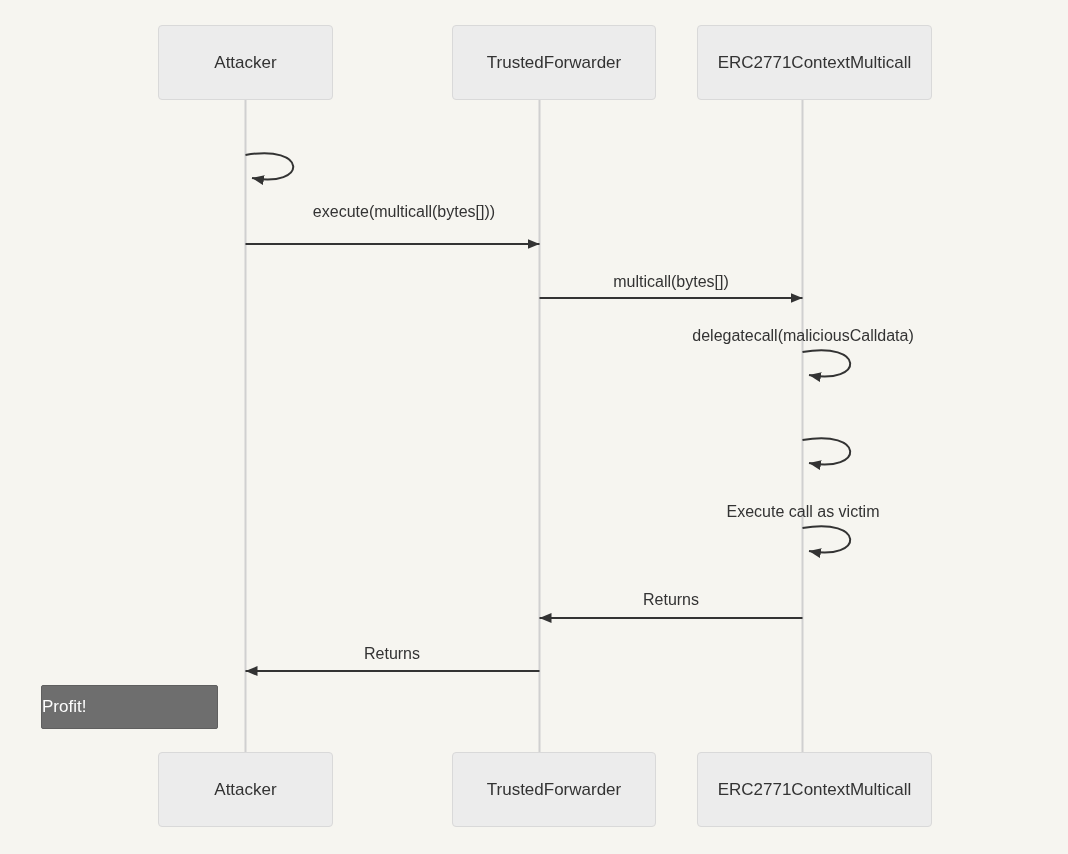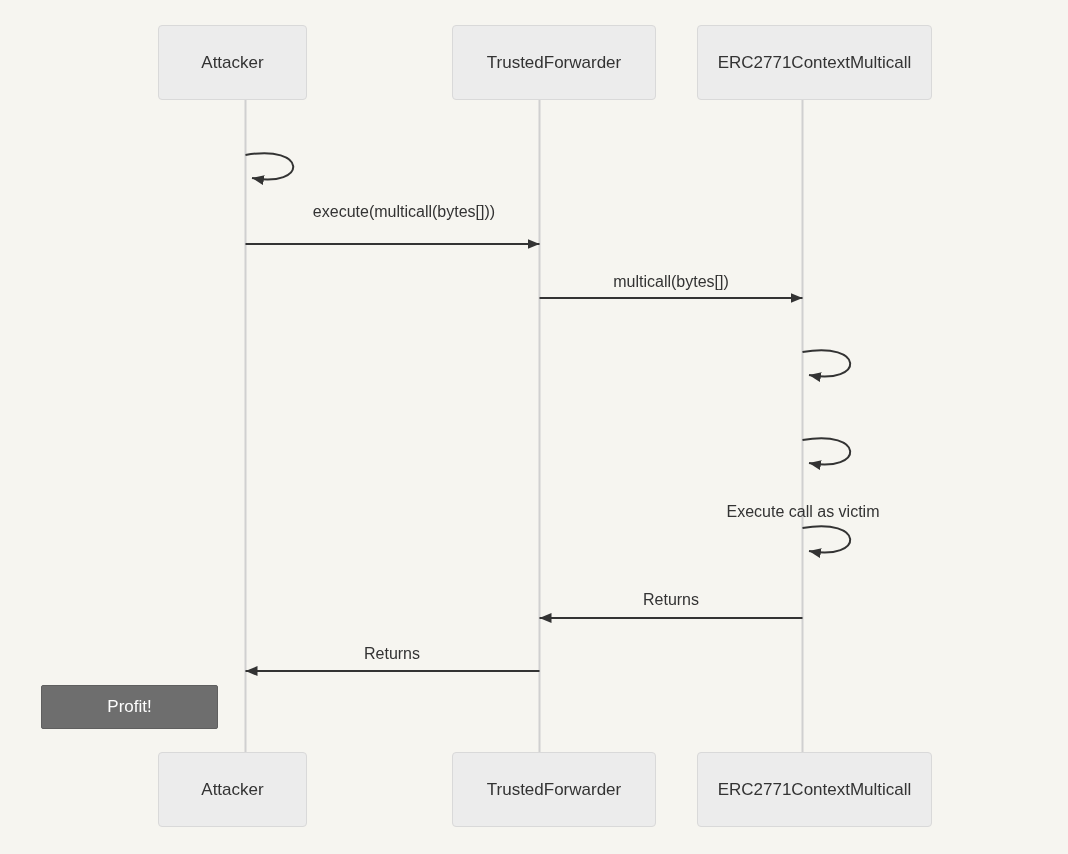--- a/index.html
+++ b/index.html
@@ -43,24 +43,24 @@
   .note-box {
     position: absolute;
     box-sizing: border-box;
     background: #6e6e6e;
     border: 1px solid #5f5f5f;
     border-radius: 2px;
     color: #fdfdfd;
     font-size: 17px;
     display: flex;
     align-items: center;
-    justify-content: center;
+    justify-content: flex-start;
   }
   
-  .actor-a { left: 158px; width: 149px; }
+  .actor-a { left: 158px; width: 175px; }
   .actor-t { left: 452px; width: 204px; }
   .actor-e { left: 685px; width: 235px; margin-left: 12px; }
   .actor-top { top: 25px; }
   .actor-bottom { top: 752px; }
 </style>
 </head>
 <body>
 
 <div class="stage">
 
@@ -97,20 +97,21 @@
   </div>
   <div class="actor-box actor-t actor-top">
     <span>TrustedForwarder</span>
   </div>
   <div class="actor-box actor-e actor-top">
     <span>ERC2771ContextMulticall</span>
   </div>
 
   <div class="msg-label" style="left:392px; top:202px;margin-left:12px;">execute(multicall(bytes[]))</div>
   <div class="msg-label" style="left:671px; top:272px;">multicall(bytes[])</div>
+  <div class="msg-label" style="left:803px; top:326px;">delegatecall(maliciousCalldata)</div>
   <div class="msg-label" style="left:803px; top:502px;">Execute call as victim</div>
   <div class="msg-label" style="left:671px; top:590px;">Returns</div>
   <div class="msg-label" style="left:392px; top:644px;">Returns</div>
 
   <div class="note-box" style="left:41px; top:685px; width:177px; height:44px;">
     <span>Profit!</span>
   </div>
 
   <div class="actor-box actor-a actor-bottom">
     <span>Attacker</span>

